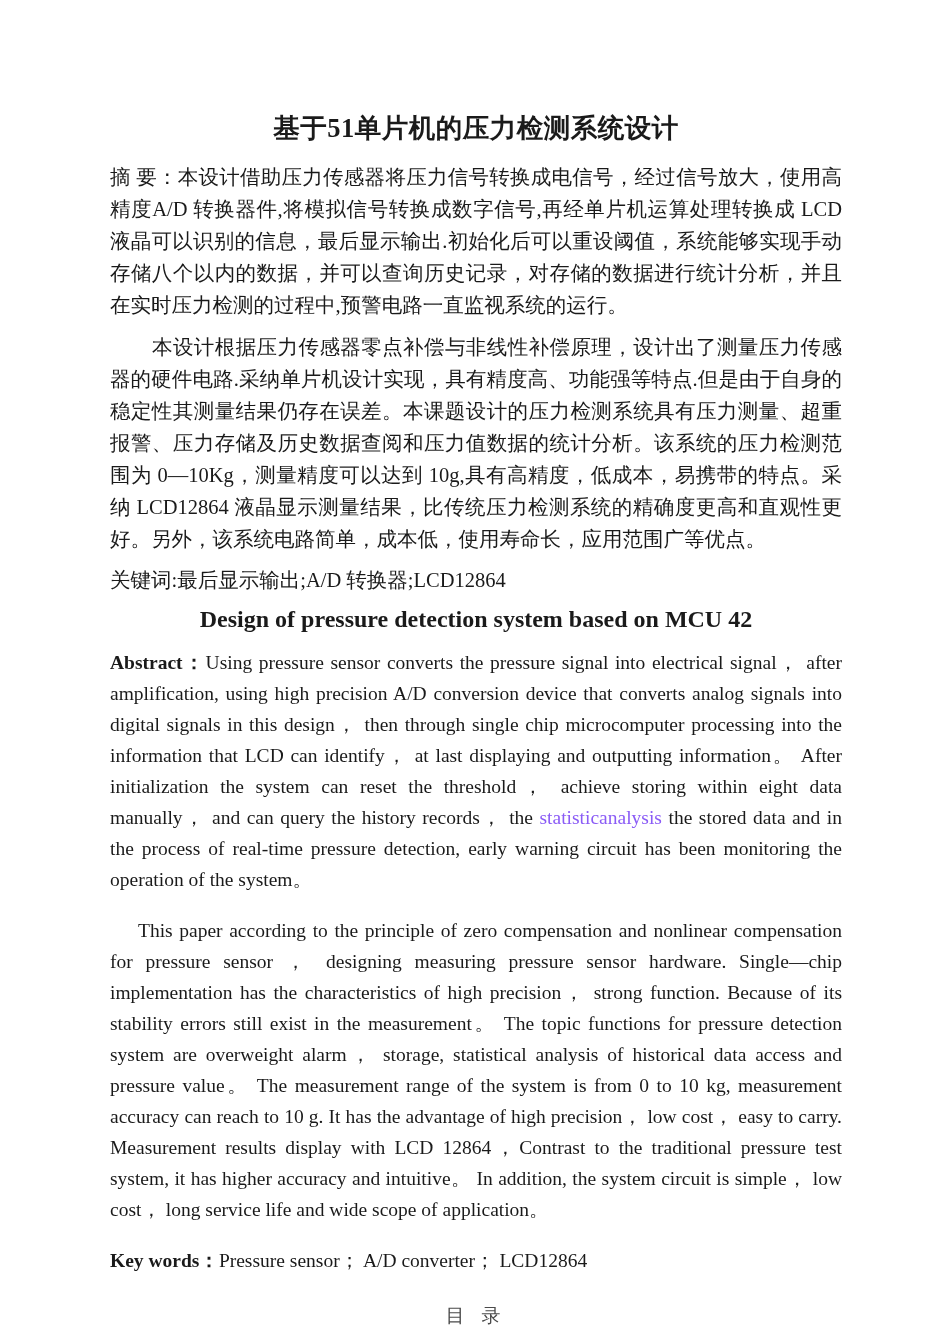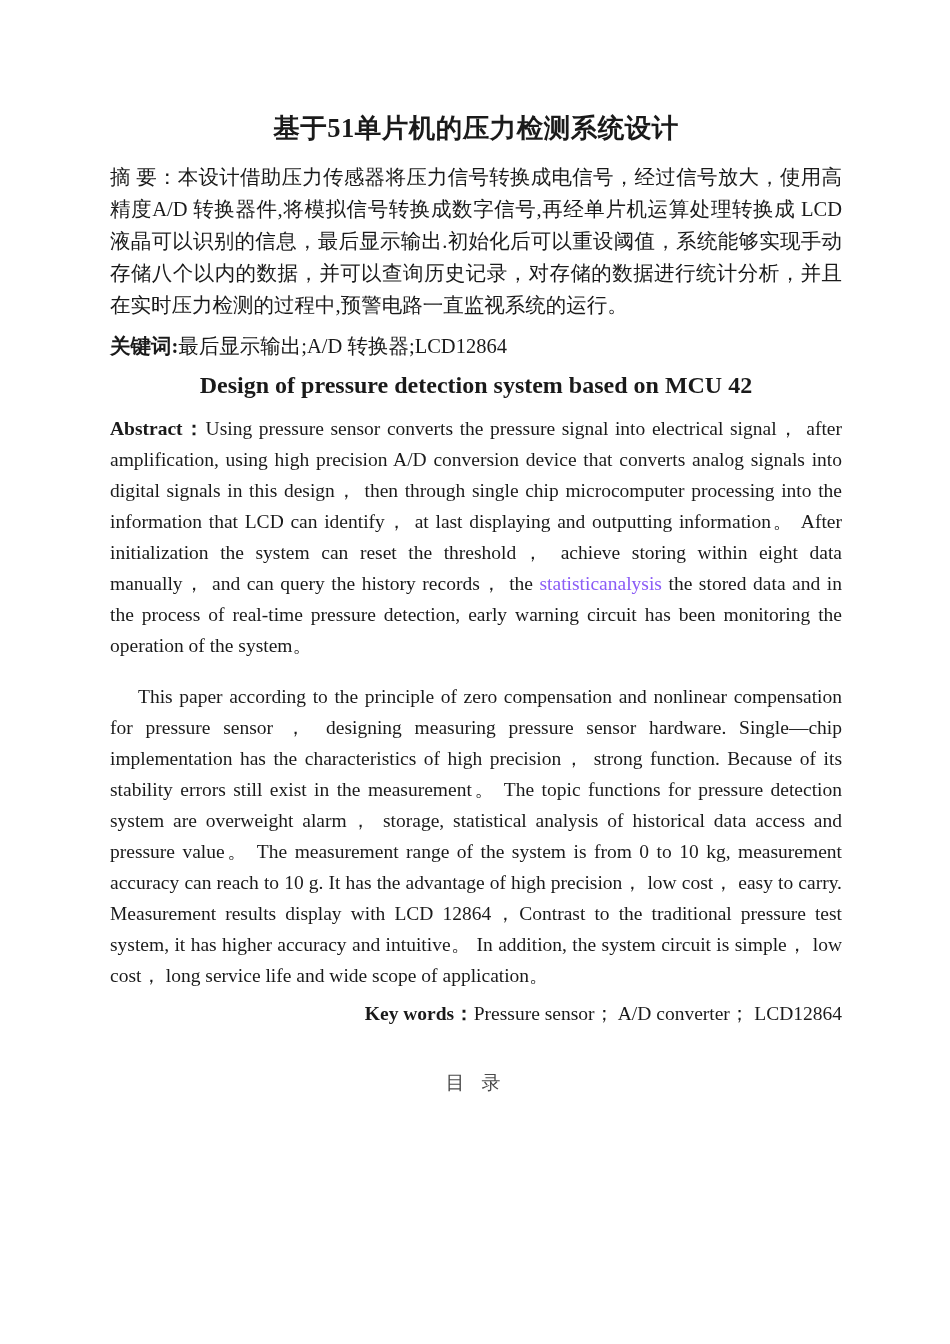--- a/index.html
+++ b/index.html
@@ -54,21 +54,21 @@
   }
   .cn-lead {
     font-weight: normal;
   }
 
   .cn-keywords {
     font-size: 20.5px;
     line-height: 31px;
     margin: 10px 0 0 0;
   }
-  .cn-keywords .cn-lead { font-weight: bold; }
+  .cn-keywords .cn-lead { font-weight: normal; }
 
   
   .en-title {
     text-align: center;
     font-weight: bold;
     font-size: 24px;
     line-height: 1.3;
     margin-top: 8px;
     margin-bottom: 12px;
   }
@@ -82,45 +82,45 @@
   }
   .en-para.indent {
     text-indent: 28px;
     margin-top: 20px;
   }
   .en-lead { font-weight: bold; }
 
   .en-keywords {
     font-size: 19.5px;
     line-height: 31px;
-    margin-top: 7px;
-    text-align: right;
+    margin-top: 20px;
   }
 
   .faded { color: #8b5cf6; }
 
   .toc-heading {
     text-align: center;
     font-size: 19px;
     line-height: 28px;
-    margin-top: 40px;
+    margin-top: 26px;
     letter-spacing: 6px;
     color: #4a4a4a;
   }
 </style>
 </head>
 <body>
 
 <div class="page">
   <div class="content">
 
     <h1 class="cn-title">基于51单片机的压力检测系统设计</h1>
 
     <p class="cn-para"><span class="cn-lead">摘 要：</span><span>本设计借助压力传感器将压力信号转换成电信号，经过信号放大，使用高精度A/D 转换器件,将模拟信号转换成数字信号,再经单片机运算处理转换成 LCD 液晶可以识别的信息，最后显示输出.初始化后可以重设阈值，系统能够实现手动存储八个以内的数据，并可以查询历史记录，对存储的数据进行统计分析，并且在实时压力检测的过程中,预警电路一直监视系统的运行。</span></p>
 
+    <p class="cn-para indent">本设计根据压力传感器零点补偿与非线性补偿原理，设计出了测量压力传感器的硬件电路.采纳单片机设计实现，具有精度高、功能强等特点.但是由于自身的稳定性其测量结果仍存在误差。本课题设计的压力检测系统具有压力测量、超重报警、压力存储及历史数据查阅和压力值数据的统计分析。该系统的压力检测范围为 0—10Kg，测量精度可以达到 10g,具有高精度，低成本，易携带的特点。采纳 LCD12864 液晶显示测量结果，比传统压力检测系统的精确度更高和直观性更好。另外，该系统电路简单，成本低，使用寿命长，应用范围广等优点。</p>
 
     <p class="cn-keywords"><span class="cn-lead">关键词:</span><span>最后显示输出;A/D 转换器;LCD12864</span></p>
 
     <h2 class="en-title">Design of pressure detection system based on MCU 42</h2>
 
     <p class="en-para"><span class="en-lead">Abstract：</span><span>Using pressure sensor converts the pressure signal into electrical signal，  after amplification, using high precision A/D conversion device that converts analog signals into digital signals in this design，  then through single chip microcomputer processing into the information that LCD can identify，  at last displaying and outputting information。  After initialization the system can reset the threshold，  achieve storing within eight data manually，  and can query the history records，  the </span><span class="faded">statisticanalysis</span><span> the stored data and in the process of real-time pressure detection, early warning circuit has been monitoring the operation of the system。</span></p>
 
     <p class="en-para indent">This paper according to the principle of zero compensation and nonlinear compensation for pressure sensor ，  designing measuring pressure sensor hardware. Single—chip implementation has the characteristics of high precision，  strong function. Because of its stability errors still exist in the measurement。  The topic functions for pressure detection system are overweight alarm，  storage, statistical analysis of historical data access and pressure value。  The measurement range of the system is from 0 to 10 kg, measurement accuracy can reach to 10 g. It has the advantage of high precision，  low cost，  easy to carry. Measurement results display with LCD 12864，Contrast to the traditional pressure test system, it has higher accuracy and intuitive。  In addition, the system circuit is simple，  low cost，  long service life and wide scope of application。</p>
 
     <p class="en-keywords"><span class="en-lead">Key words：</span><span>Pressure sensor；  A/D converter；  LCD12864</span></p>

